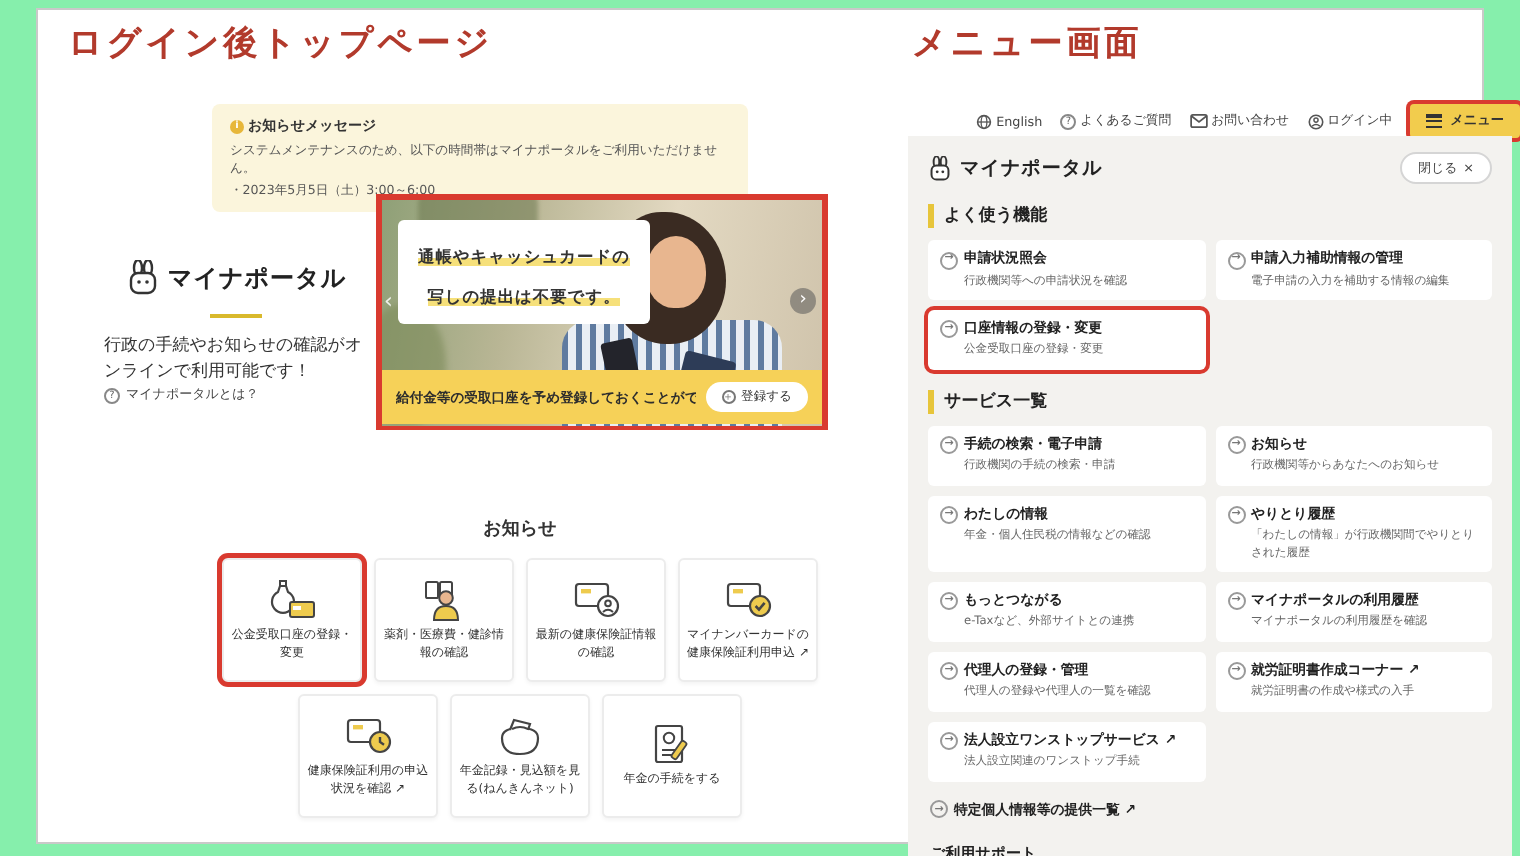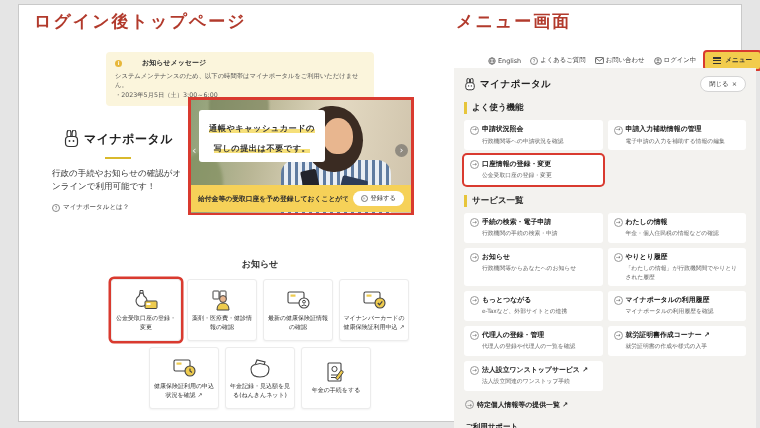--- a/index.html
+++ b/index.html
@@ -1,37 +1,37 @@
 <!DOCTYPE html>
 <html><head>
 <meta charset="utf-8">
 <style>
   * { margin:0; padding:0; box-sizing:border-box; }
   html,body { width:760px; height:428px; background:#ffffff; font-family:"DejaVu Sans","Liberation Sans",sans-serif; }
-  .canvas { position:relative; width:760px; height:428px; background:#e5e5e5; overflow:hidden; }
+  .canvas { position:relative; width:760px; height:428px; background:#86efac; overflow:hidden; }
   .frame { position:absolute; left:18px; top:4px; width:724px; height:418px; border:1px solid #c9c9c9; background:#fff; }
 
   .page-title { position:absolute; font-family:"DejaVu Serif","Liberation Serif",serif; font-weight:bold; font-size:17px; color:#b23a2c; letter-spacing:2px; }
 
   
   .left-page { position:absolute; left:30px; top:8px; width:392px; height:404px; }
   .left-page .page-title { left:4px; top:2px; }
 
   .notice { position:absolute; left:76px; top:44px; width:268px; background:#fbf5dc; border-radius:4px; padding:6px 9px; }
-  .notice-title { font-size:7px; font-weight:bold; color:#333; display:flex; align-items:center; gap:20px; }
+  .notice-title { font-size:7px; font-weight:bold; color:#333; display:flex; align-items:center; gap:2px; }
   .notice-body { font-size:6.3px; color:#555; margin-top:3px; line-height:1.5; }
   .notice-date { font-size:6.3px; color:#555; margin-top:1px; }
   .info-dot { display:inline-flex; width:7px; height:7px; border-radius:50%; background:#e7b73a; color:#fff; font-size:5px; align-items:center; justify-content:center; font-weight:bold; }
 
   .brand-block { position:absolute; left:22px; top:122px; width:132px; }
   .brand-row { display:flex; align-items:center; gap:4px; justify-content:center; }
   .brand-name { font-size:12px; font-weight:bold; color:#222; letter-spacing:0.5px; }
   .brand-divider { width:26px; height:2px; background:#d9b92c; margin:9px auto 8px auto; }
   .brand-desc { font-size:8.5px; color:#333; line-height:1.55; }
-  .about-link { margin-top:10px; font-size:6.5px; color:#444; display:flex; align-items:center; gap:3px; }
+  .about-link { font-size:6.5px; color:#444; display:flex; align-items:center; gap:3px; }
   .qmark { display:inline-flex; width:8px; height:8px; border:1px solid #888; border-radius:50%; font-size:5px; color:#666; align-items:center; justify-content:center; }
 
   .banner { position:absolute; left:158px; top:89px; width:226px; height:118px; border:3px solid #d93a2f; background:#fff;text-align:center; }
   .photo { position:relative; width:100%; height:113px; overflow:hidden;
            background:linear-gradient(100deg,#8fa077 0%,#b9b695 30%,#e3d9c2 62%,#cfc3ab 100%); }
   .blob-shelf { position:absolute; left:18px; top:-6px; width:60px; height:34px; background:#6e7a52; border-radius:8px; opacity:.55; filter:blur(1px); }
   .blob-plant { position:absolute; left:-10px; top:52px; width:42px; height:60px; background:#7d8b5a; border-radius:50% 50% 40% 40%; opacity:.6; filter:blur(1.5px); }
   .person-hair { position:absolute; right:48px; top:6px; width:58px; height:66px; background:#3a2b22; border-radius:46% 54% 50% 50%; }
   .person-face { position:absolute; right:58px; top:18px; width:30px; height:36px; background:#e8b68f; border-radius:50% 50% 46% 46%; }
   .person-shirt { position:absolute; right:20px; top:60px; width:110px; height:56px; border-radius:14px 14px 0 0;
@@ -337,30 +337,30 @@
         <div class="mcard">
           <div class="mtitle">
               <span class="circ-arrow">→</span>
               <span>手続の検索・電子申請</span>
             </div>
           <div class="mdesc">行政機関の手続の検索・申請</div>
         </div>
         <div class="mcard">
           <div class="mtitle">
               <span class="circ-arrow">→</span>
+              <span>お知らせ</span>
+            </div>
+          <div class="mdesc">行政機関等からあなたへのお知らせ</div>
+        </div>
+        <div class="mcard">
+          <div class="mtitle">
+              <span class="circ-arrow">→</span>
               <span>わたしの情報</span>
             </div>
           <div class="mdesc">年金・個人住民税の情報などの確認</div>
-        </div>
-        <div class="mcard">
-          <div class="mtitle">
-              <span class="circ-arrow">→</span>
-              <span>お知らせ</span>
-            </div>
-          <div class="mdesc">行政機関等からあなたへのお知らせ</div>
         </div>
         <div class="mcard">
           <div class="mtitle">
               <span class="circ-arrow">→</span>
               <span>やりとり履歴</span>
             </div>
           <div class="mdesc">「わたしの情報」が行政機関間でやりとりされた履歴</div>
         </div>
         <div class="mcard">
           <div class="mtitle">

